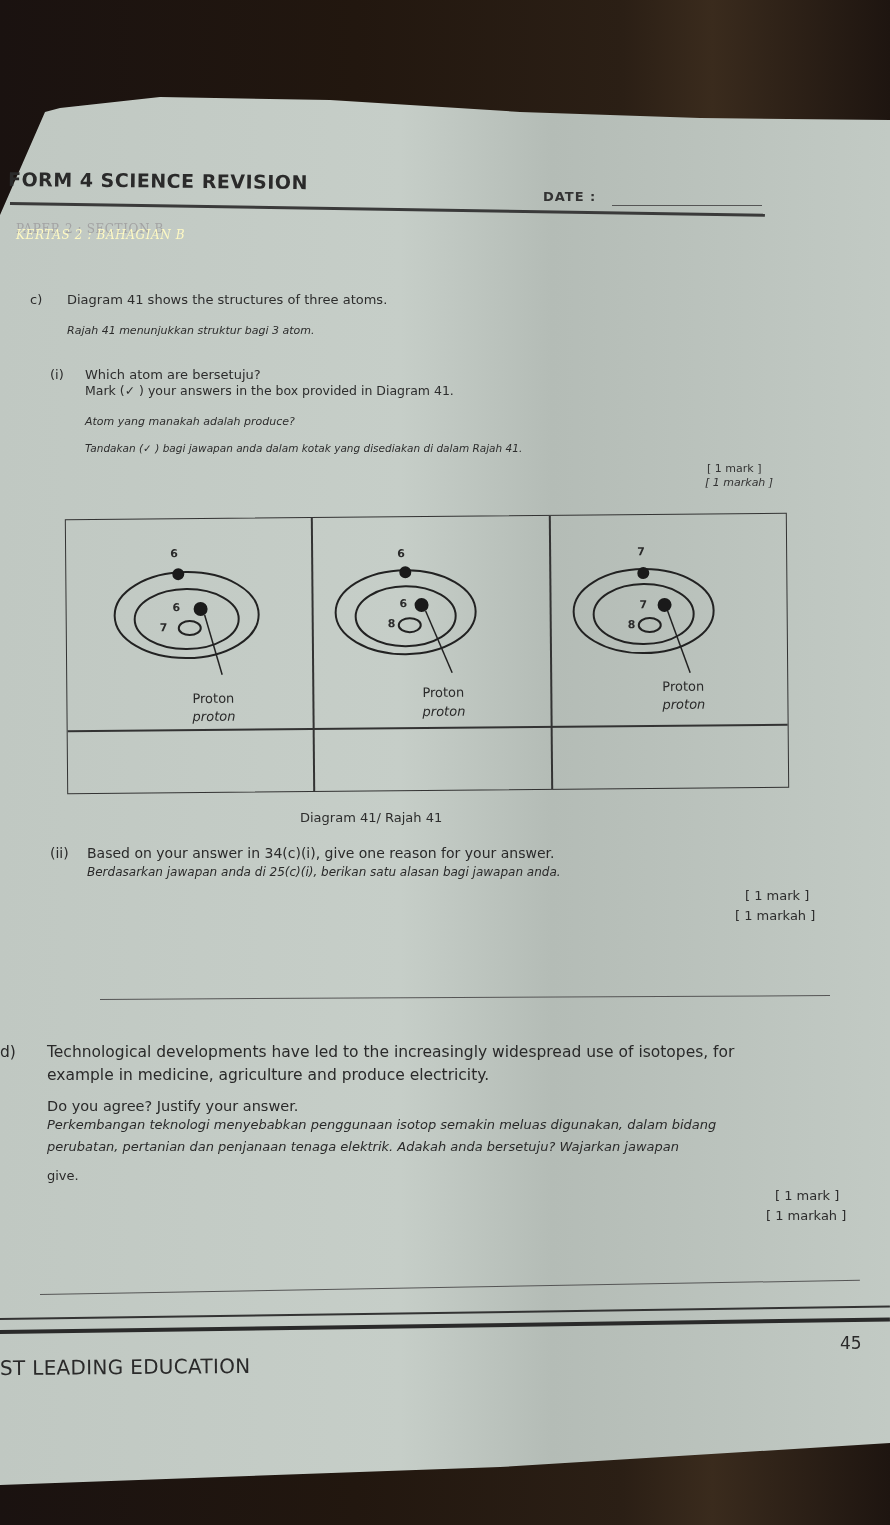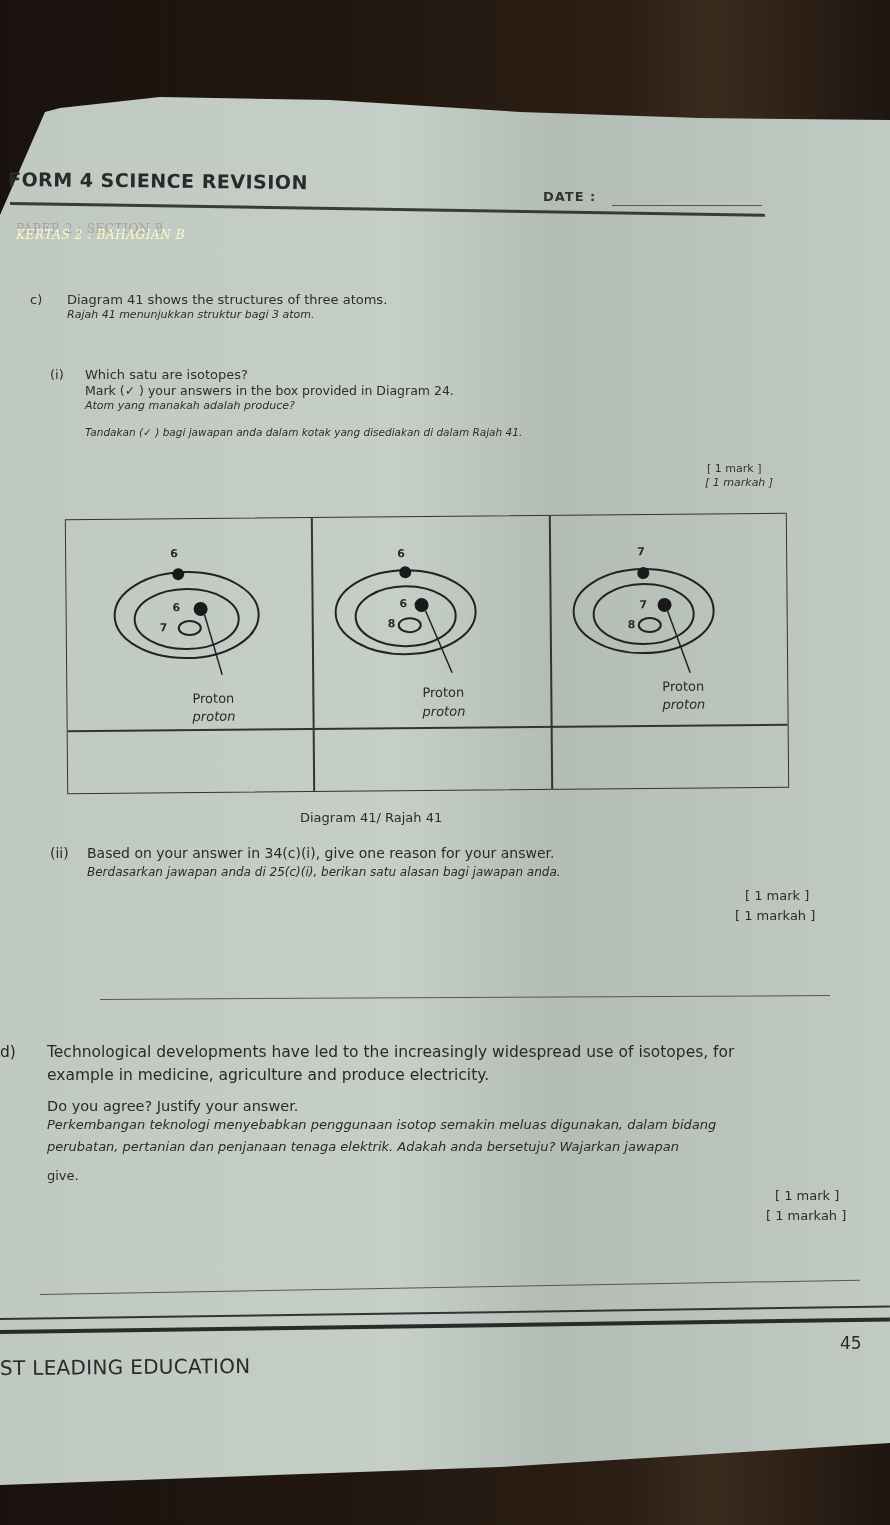--- a/index.html
+++ b/index.html
@@ -20,21 +20,21 @@
     }
     .abs { position:absolute; white-space:nowrap; }
     .form-title { left:8px; top:168px; font-size:19px; font-weight:bold; letter-spacing:0.5px; color:#2a2a2a; transform:rotate(0.6deg); transform-origin:left; }
     .date-label { left:543px; top:189px; font-size:13px; font-weight:bold; color:#333; letter-spacing:1px; }
     .date-line { position:absolute; left:612px; top:205px; width:150px; height:1px; background:#555; }
     .header-rule { position:absolute; left:10px; top:202px; width:755px; height:3px; background:#3a3a3a; transform:rotate(0.9deg); transform-origin:left; }
     .paper-line { left:16px; top:222px; font-family:"DejaVu Serif", serif; font-size:12px; color:#a3a3a3; letter-spacing:0.6px; }
     .kertas-line { left:16px; top:228px; font-family:"DejaVu Serif", serif; font-style:italic; font-size:12px; color:#fef9c3; letter-spacing:0.6px; }
 
     .t-en { font-size:13px; color:#2d2d2d; }
-    .t-my { font-size:11px; font-style:italic; color:#2d2d2d; }
+    .t-my { font-size:11px; font-style:italic; color:#2d2d2d;margin-top:16px; }
     .c-label { left:30px; top:292px; font-size:13px; }
     .c-en { left:67px; top:292px; }
     .c-my { left:67px; top:308px; }
     .ci-label { left:50px; top:367px; font-size:13px; }
     .ci-en1 { left:85px; top:367px; }
     .ci-en2 { left:85px; top:383px; }
     .ci-my1 { left:85px; top:399px; }
     .ci-my2 { left:85px; top:426px; }
     .mark-s { font-size:11px; color:#333; }
 
@@ -71,22 +71,22 @@
 <div class="date-line"></div>
 <div class="header-rule"></div>
 <div class="abs paper-line">PAPER 2 : SECTION B</div>
 <div class="abs kertas-line">KERTAS 2 : BAHAGIAN B</div>
 
 <div class="abs t-en c-label">c)</div>
 <div class="abs t-en c-en">Diagram 41 shows the structures of three atoms.</div>
 <div class="abs t-my c-my">Rajah 41 menunjukkan struktur bagi 3 atom.</div>
 
 <div class="abs t-en ci-label">(i)</div>
-<div class="abs t-en ci-en1">Which satu are isotopes?</div>
-<div class="abs t-en ci-en2" style="font-size:12.5px">Mark (✓ ) your answers in the box provided in Diagram 24.</div>
+<div class="abs t-en ci-en1">Which atom are bersetuju?</div>
+<div class="abs t-en ci-en2" style="font-size:12.5px">Mark (✓ ) your answers in the box provided in Diagram 41.</div>
 <div class="abs t-my ci-my1">Atom yang manakah adalah produce?</div>
 <div class="abs t-my ci-my2" style="font-size:10.5px">Tandakan (✓ ) bagi jawapan anda dalam kotak yang disediakan di dalam Rajah 41.</div>
 <div class="abs mark-s" style="left:707px; top:462px;">[ 1 mark ]</div>
 <div class="abs mark-s" style="left:705px; top:476px; font-style:italic;">[ 1 markah ]</div>
 
 <div class="diagram-table">
   <div class="col-div" style="left:245px;"></div>
   <div class="col-div" style="left:483px;"></div>
   <div class="row-div"></div>
 

